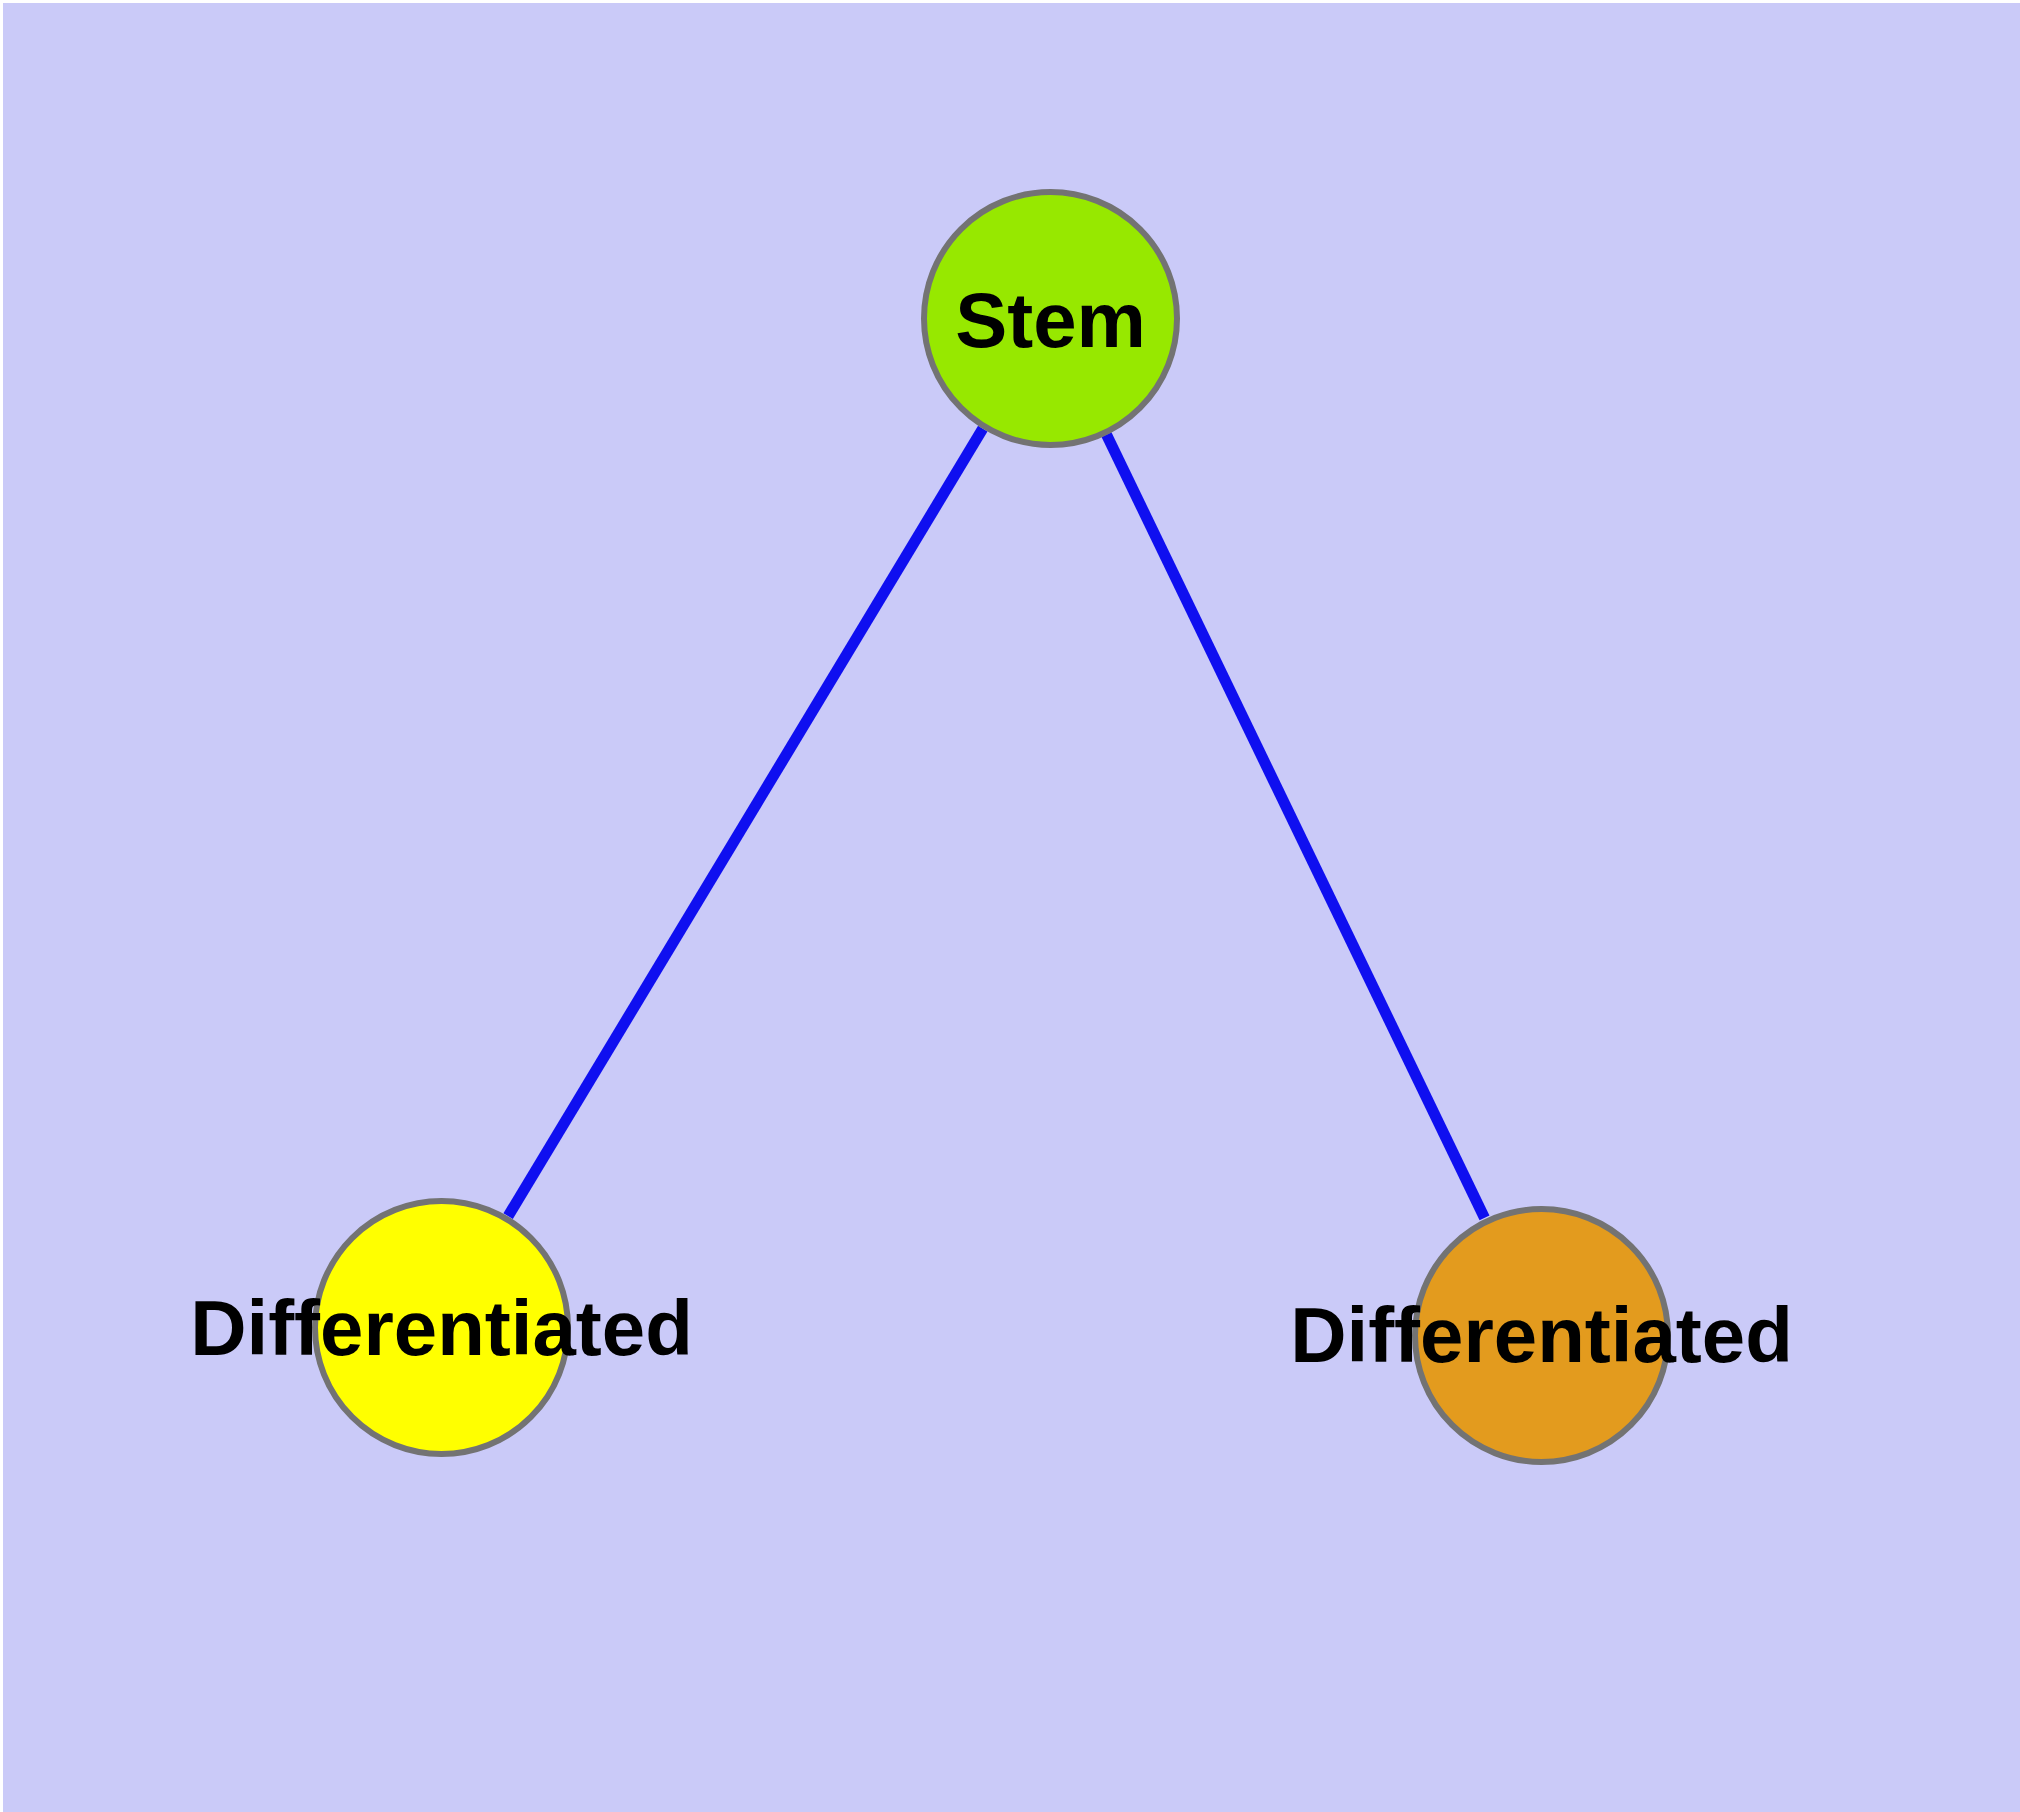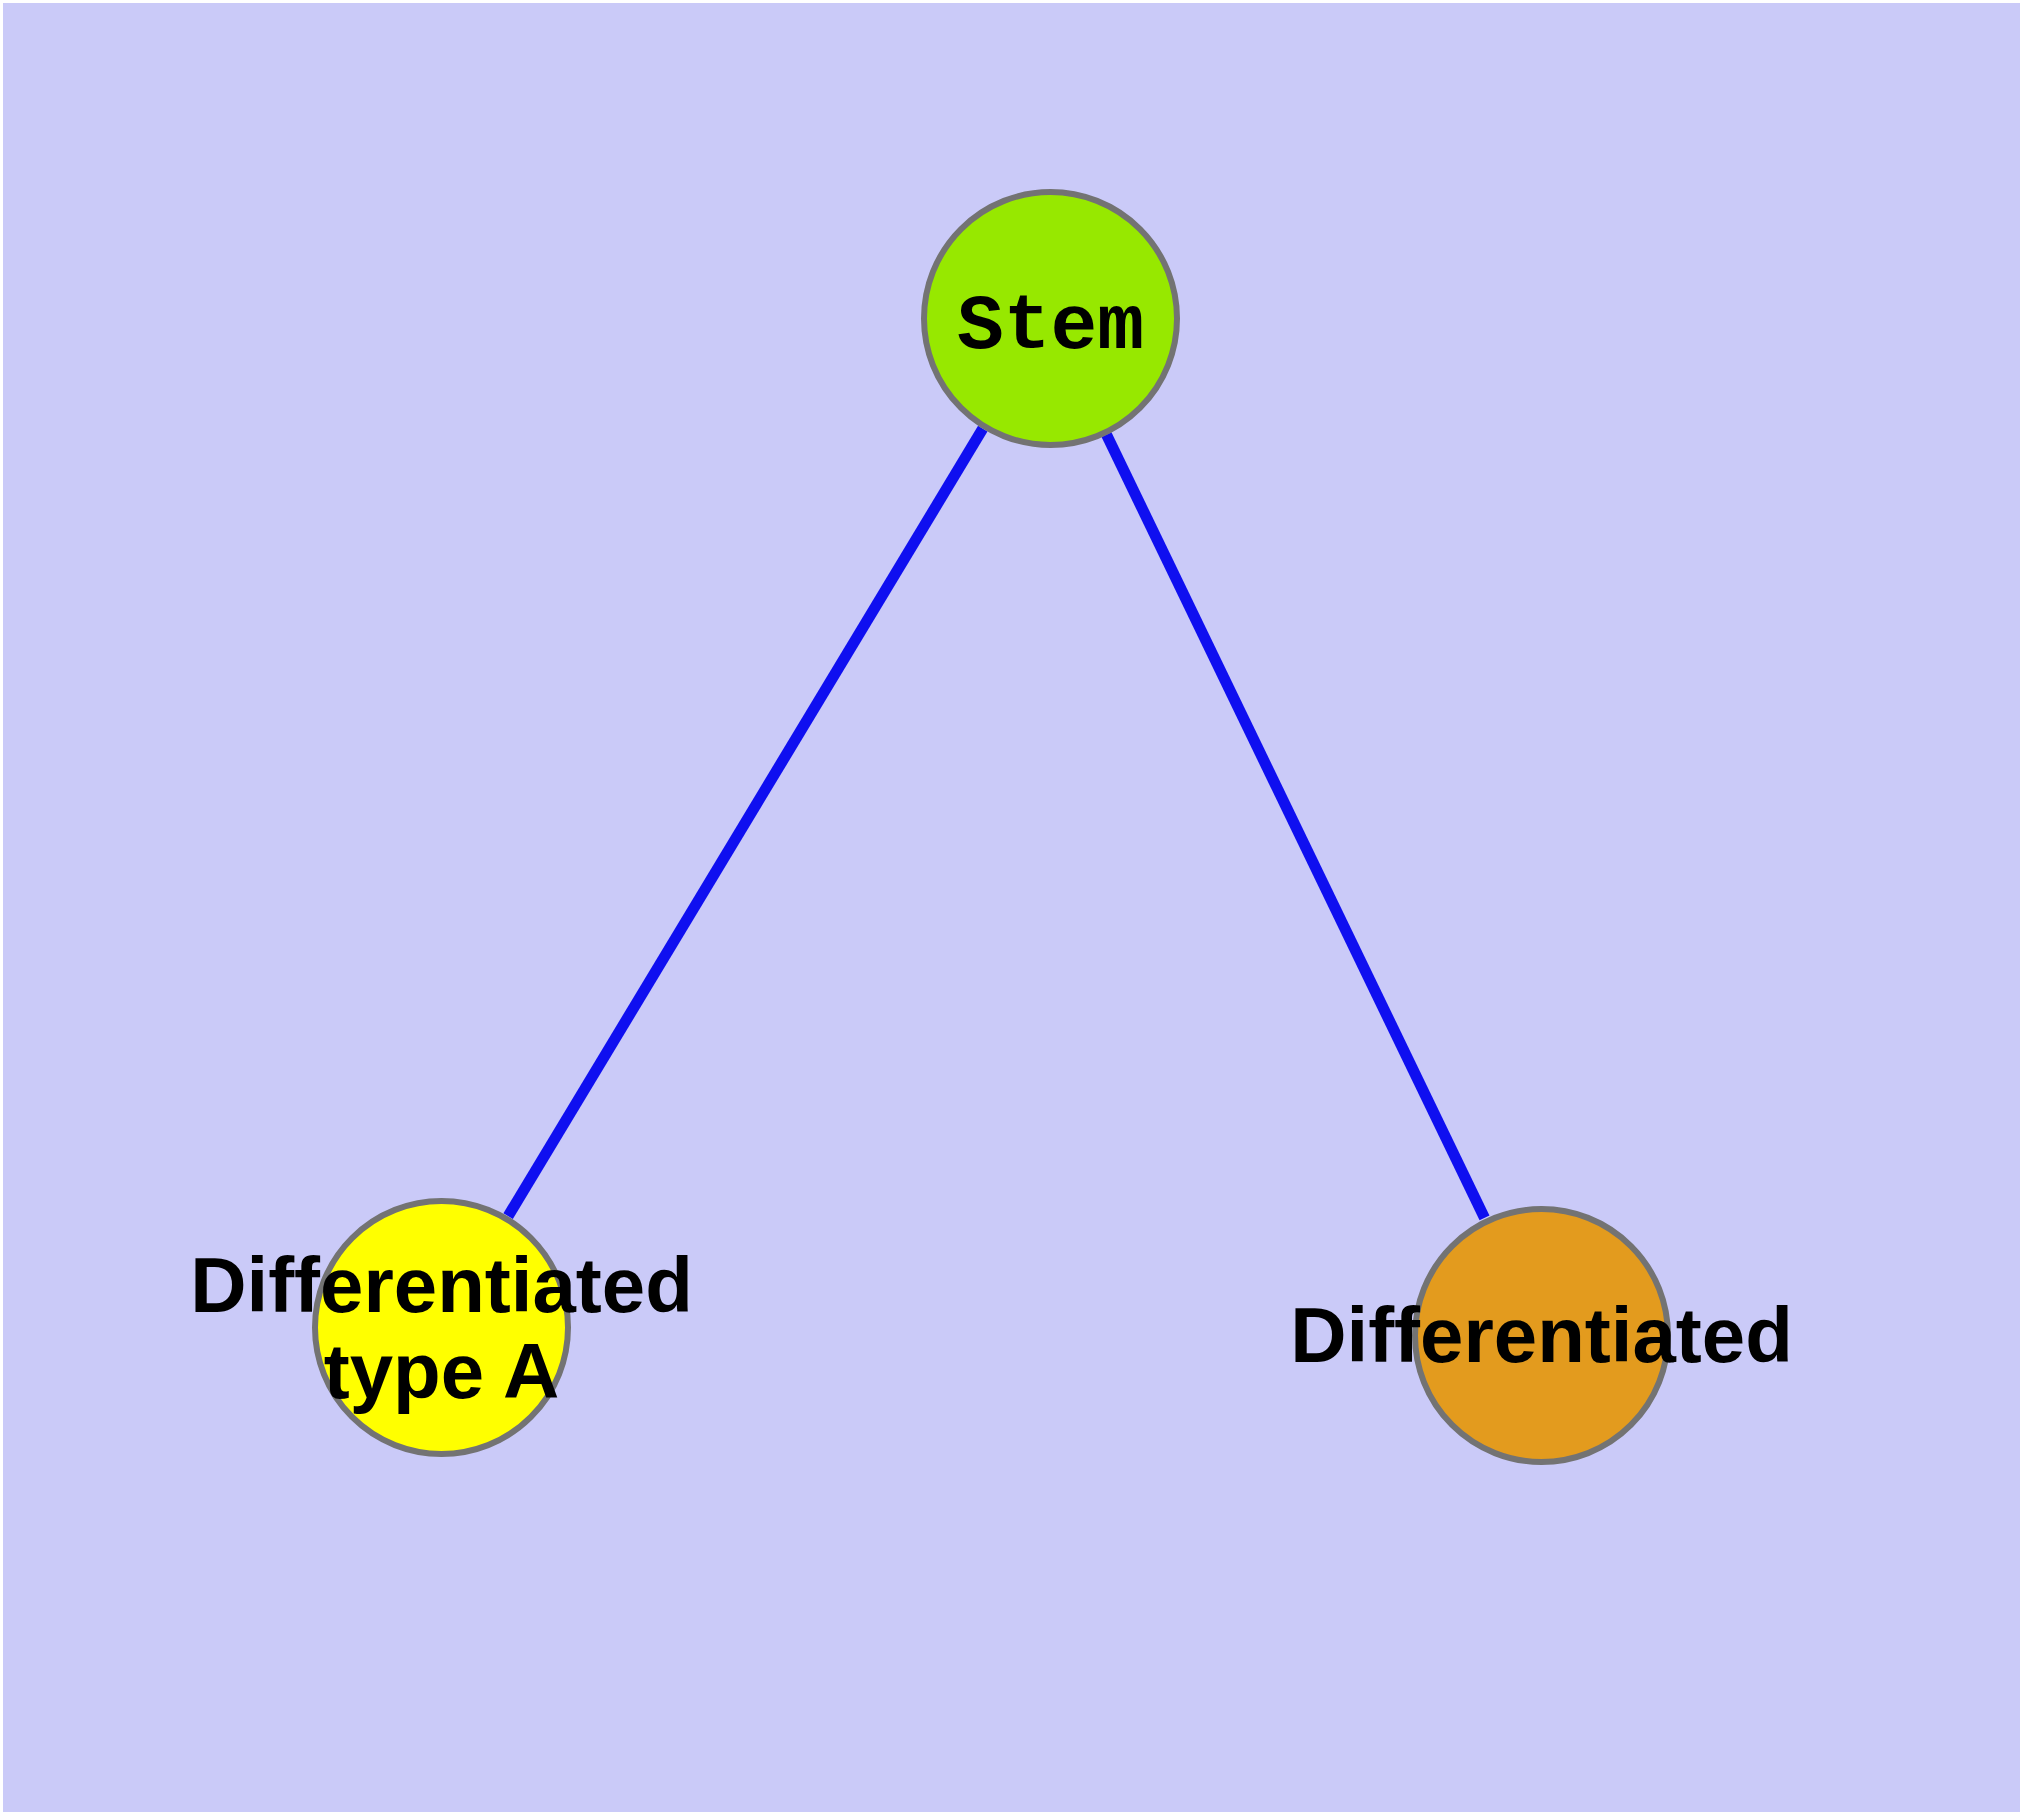--- a/index.html
+++ b/index.html
@@ -39,21 +39,21 @@
   .node-label {
     position: absolute;
     transform: translate(-50%, -50%);
     color: #000000;
     font-size: 78px;
     font-weight: 700;
     line-height: 86px;
     text-align: center;
     white-space: nowrap;
   }
-  .label-stem { left: 1048px; top: 324px; font-family: Liberation Mono, monospace;  }
+  .label-stem { left: 1048px; top: 317px;  }
   .label-a    { left: 439px;  top: 1325px; }
   .label-b    { left: 1539px; top: 1332px; }
   .label-line { display: block; }
 </style>
 </head>
 <body>
 
 <div class="canvas" style="background-color: rgb(202, 202, 248);">
 
   <svg class="edges-svg" viewBox="0 0 2381 2135">
@@ -64,21 +64,20 @@
   <div class="node node-stem" style="background-color: rgb(151, 232, 0);"></div>
   <div class="node node-a" style="background-color: rgb(255, 255, 0);"></div>
   <div class="node node-b" style="background-color: rgb(227, 155, 30);"></div>
 
   <div class="node-label label-stem">
     <span class="label-line">Stem</span>
   </div>
 
   <div class="node-label label-a">
     <span class="label-line">Differentiated</span>
-    <span class="label-line">type A</span>
   </div>
 
   <div class="node-label label-b">
     <span class="label-line">Differentiated</span>
   </div>
 
 </div>
 
 
 </body></html>

